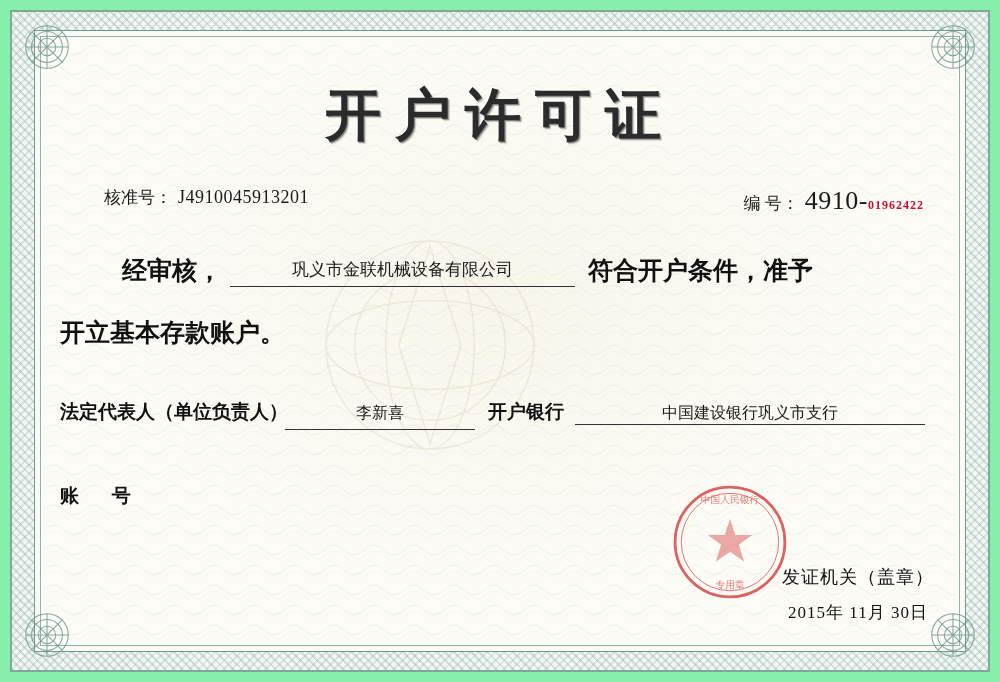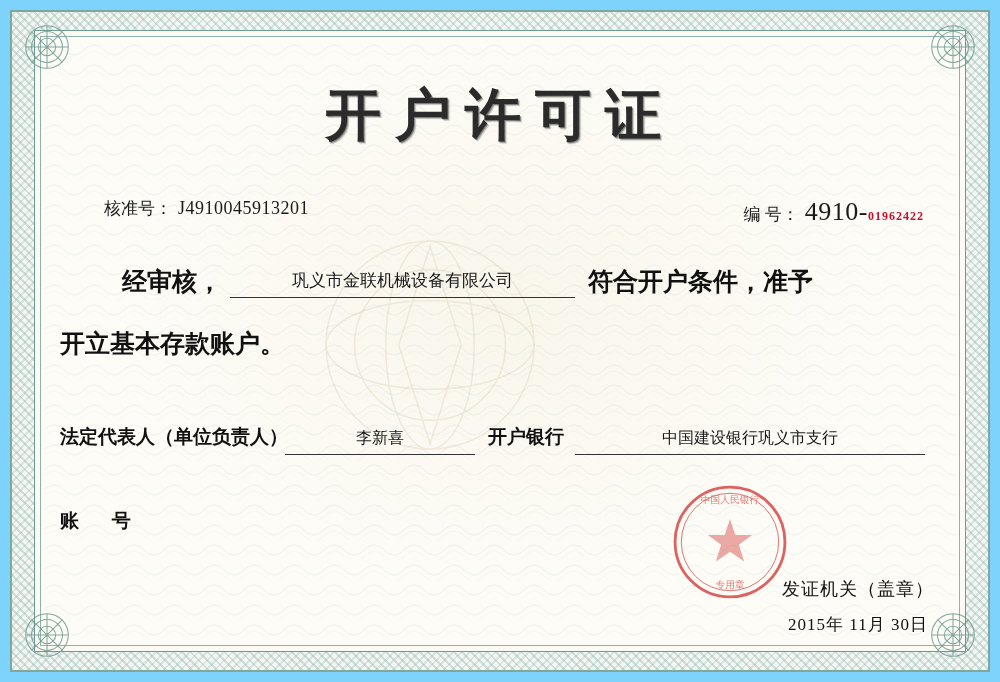--- a/index.html
+++ b/index.html
@@ -11,21 +11,21 @@
     width: 1000px;
     height: 682px;
     font-family: "Liberation Serif", serif;
     overflow: hidden;
   }
 
   .certificate {
     position: relative;
     width: 1000px;
     height: 682px;
-    background: #7dd3fc;
+    background: #86efac;
     box-sizing: border-box;
   }
 
   
   .border-outer {
     position: absolute;
     left: 10px;
     top: 10px;
     right: 10px;
     bottom: 10px;
@@ -116,21 +116,21 @@
     color: #2b2b2b;
     margin-top: 22px;
     text-shadow:
       1px 1px 0 rgba(0,0,0,0.35),
       2px 2px 1px rgba(90,90,90,0.35),
       -1px -1px 0 rgba(255,255,255,0.4);
   }
 
   .row-numbers {
     position: relative;
-    margin-top: 43px;
+    margin-top: 32px;
     height: 26px;
     font-size: 17px;
     color: #1a1a1a;
   }
   .approval {
     position: absolute;
     left: 44px;
     top: 0;
     white-space: nowrap;
   }
@@ -197,21 +197,21 @@
     margin-top: 22px;
     margin-left: 0px;
     font-size: 25px;
     font-weight: bold;
     color: #111;
     padding-left: 0px;
   }
 
   .row-rep {
     position: relative;
-    margin-top: 64px;
+    margin-top: 50px;
     height: 34px;
     font-size: 20px;
     color: #111;
   }
   .row-rep .lbl-rep {
     position: absolute;
     left: 0px;
     top: 0;
     font-weight: bold;
     font-size: 19px;
@@ -229,21 +229,20 @@
     left: 428px;
     top: 0;
     font-weight: bold;
     font-size: 19px;
   }
   .f-bank {
     left: 515px;
     top: 4px;
     width: 350px;
     font-size: 16px;
-    padding-bottom: 5px;
   }
 
   .row-acct {
     position: relative;
     margin-top: 50px;
     height: 34px;
     font-size: 20px;
     color: #111;
   }
   .row-acct .lbl-acct {
@@ -260,21 +259,21 @@
     width: 320px;
     font-size: 17px;
     text-align: left;
     padding-left: 6px;
     padding-bottom: 5px;
   }
 
   .issuer {
     position: absolute;
     right: 66px;
-    bottom: 46px;
+    bottom: 58px;
     text-align: center;
     font-size: 18px;
     color: #111;
   }
   .issuer .line-auth {
     font-size: 18px;
     letter-spacing: 1px;
   }
   .issuer .line-date {
     margin-top: 12px;

